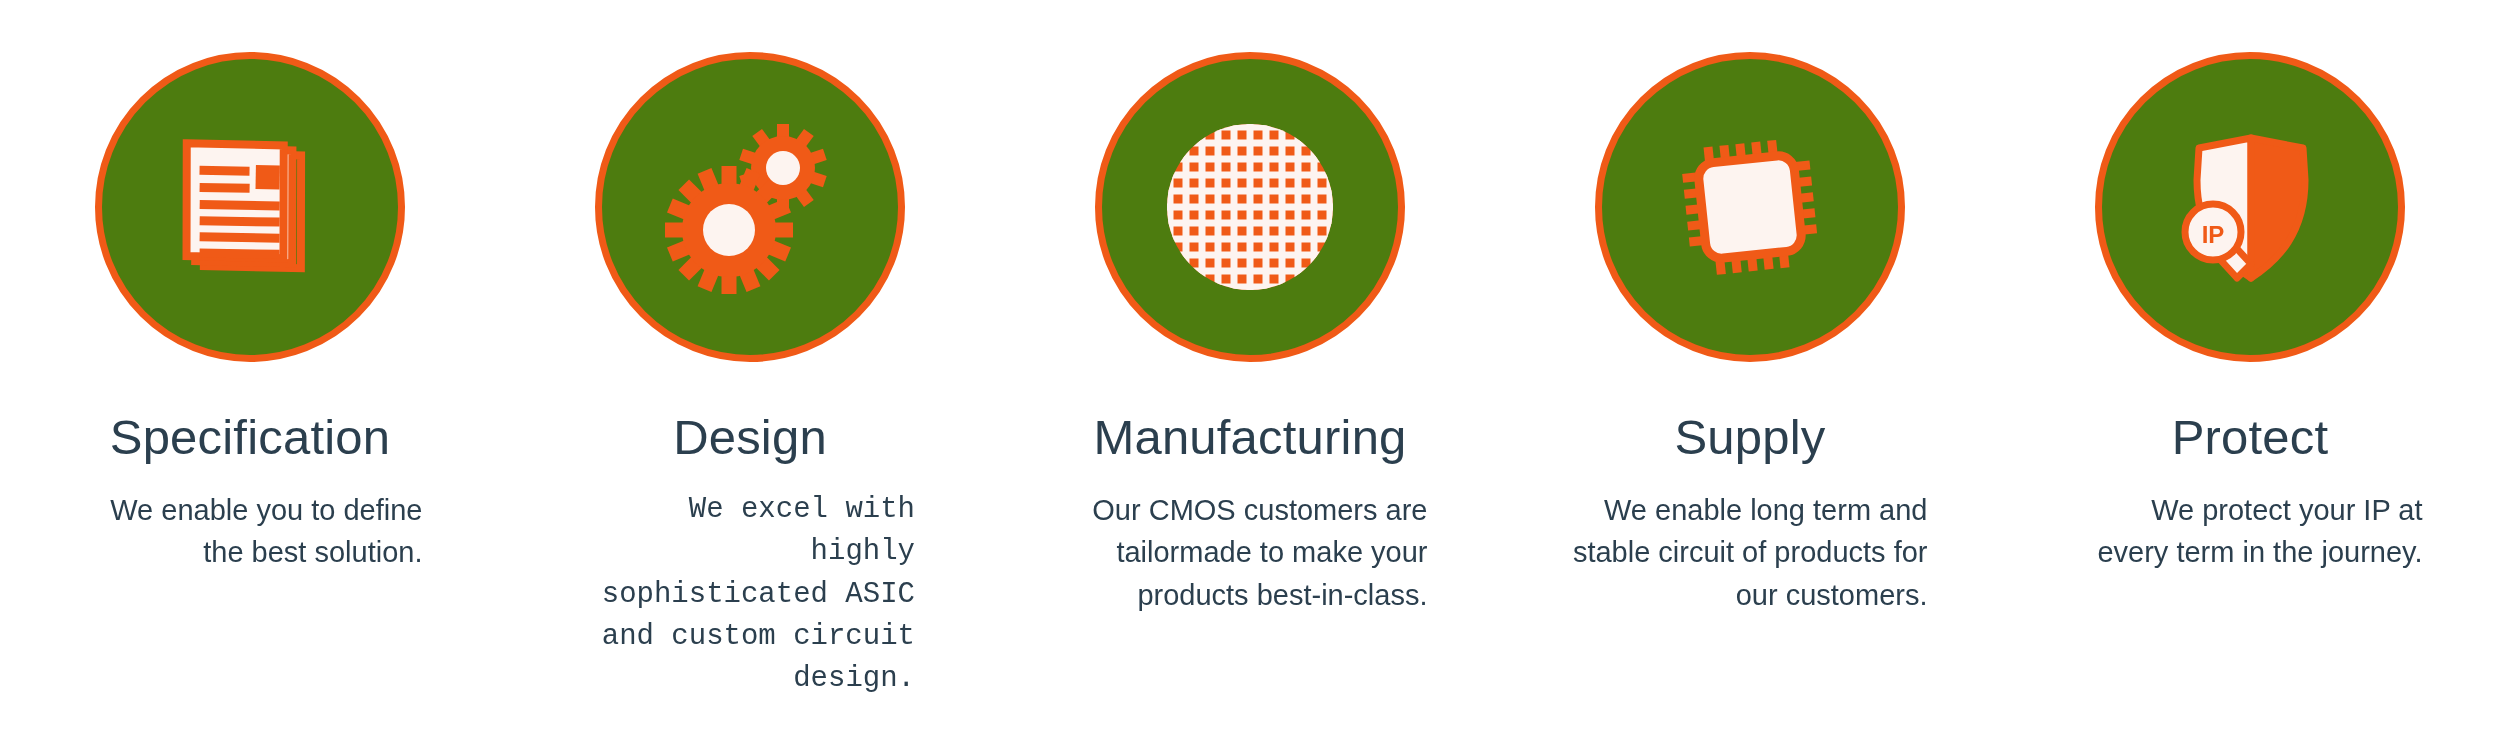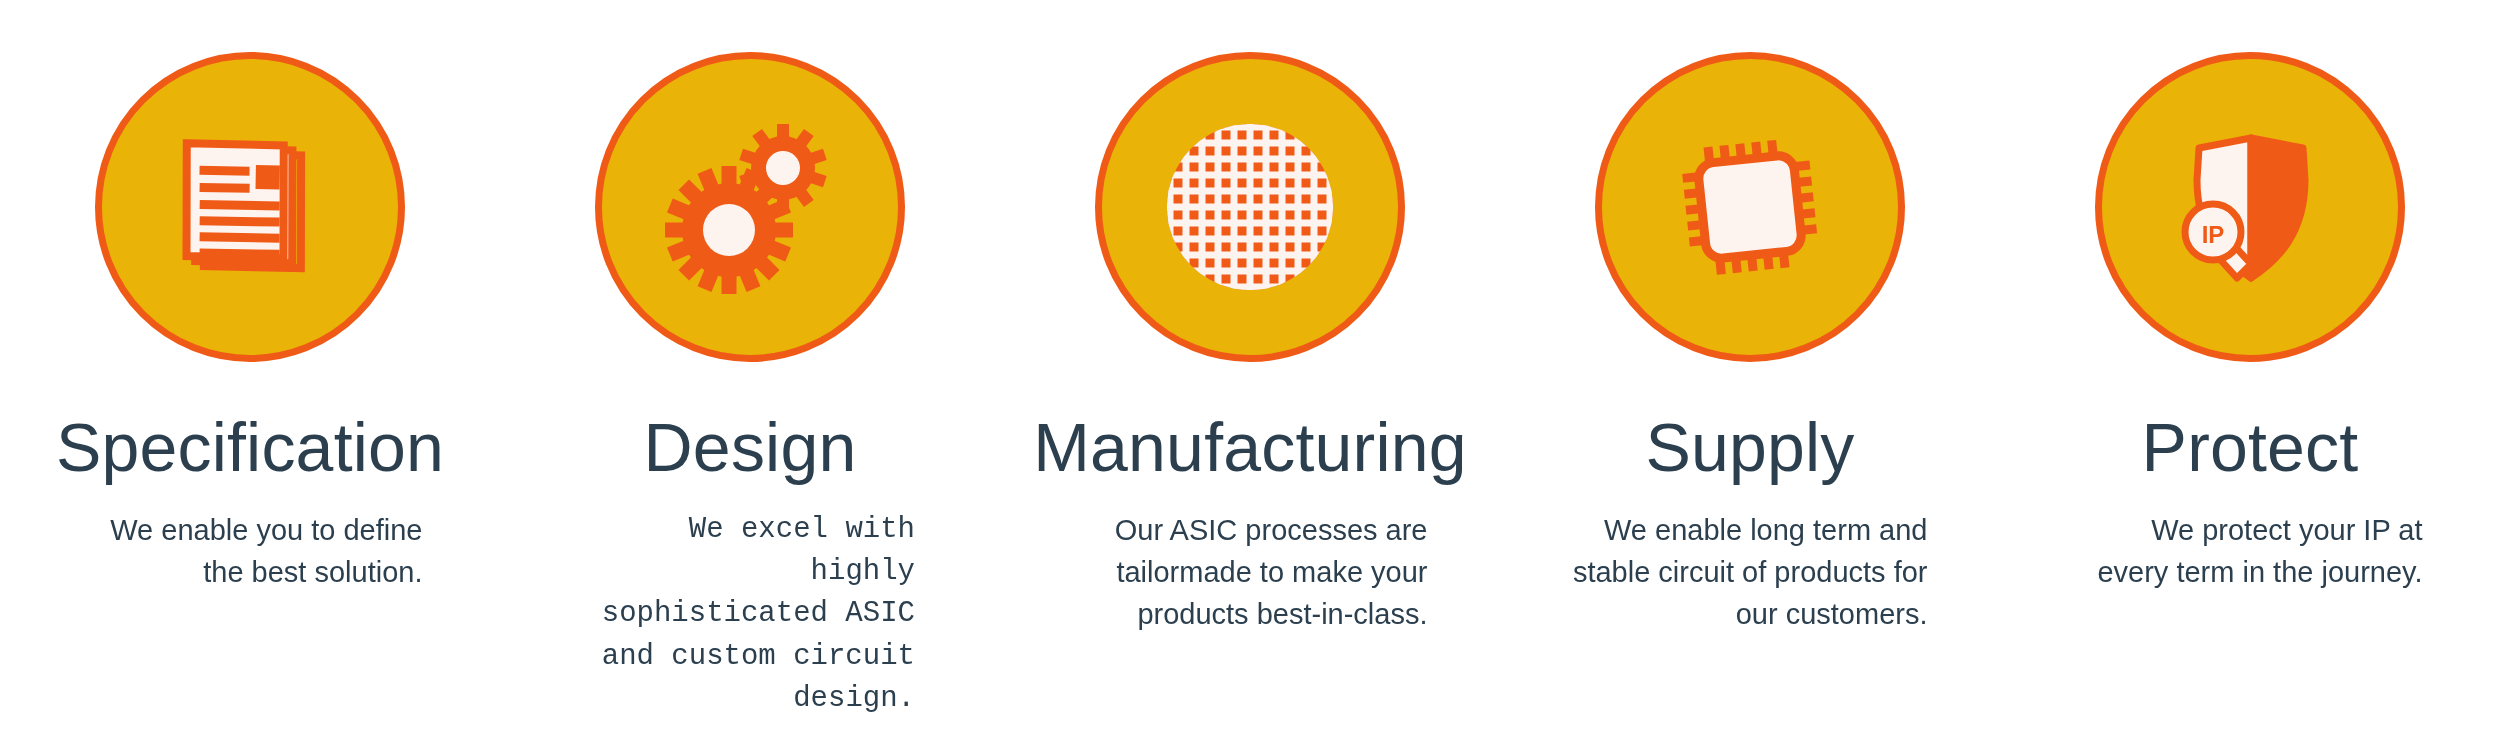--- a/index.html
+++ b/index.html
@@ -32,36 +32,36 @@
     flex-direction: column;
     align-items: center;
     box-sizing: border-box;
     padding-top: 52px;
   }
 
   .icon-circle {
     width: 310px;
     height: 310px;
     border-radius: 50%;
-    background: #eab308;
+    background: #4d7c0f;
     border: 7px solid #f05a17;
     box-sizing: border-box;
     display: flex;
     align-items: center;
     justify-content: center;
     position: relative;
   }
 
   .icon-circle svg {
     display: block;
   }
 
   .card-title {
     margin-top: 50px;
-    font-size: 68px;
+    font-size: 49px;
     font-weight: 400;
     color: #2b3f4e;
     letter-spacing: 0.2px;
     line-height: 1.05;
     text-align: center;
     white-space: nowrap;
   }
 
   .card-body {
     margin-top: 26px;
@@ -196,21 +196,21 @@
             <line x1="0" y1="120" x2="176" y2="120"></line>
             <line x1="0" y1="136" x2="176" y2="136"></line>
             <line x1="0" y1="152" x2="176" y2="152"></line>
             <line x1="0" y1="168" x2="176" y2="168"></line>
           </g>
           <circle cx="88" cy="88" r="83" fill="none" stroke="#F05A17" stroke-width="0"></circle>
         </svg>
       </span>
     </div>
     <div class="card-title">Manufacturing</div>
-    <div class="card-body">Our ASIC processes are tailormade to make your products best-in-class.</div>
+    <div class="card-body">Our CMOS customers are tailormade to make your products best-in-class.</div>
   </div>
 
   <div class="card">
     <div class="icon-circle">
       <span>
         <svg width="180" height="180" viewBox="0 0 180 180" aria-hidden="true">
           <g transform="rotate(-6 90 90)">
             <g fill="#F05A17">
 
               <rect x="50" y="26" width="9" height="20"></rect>

